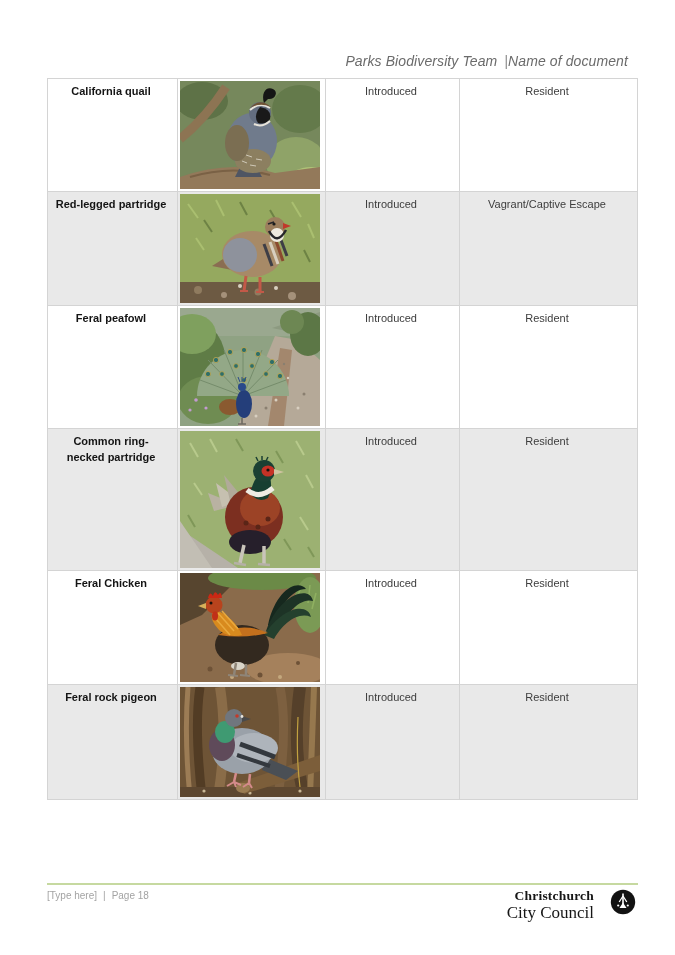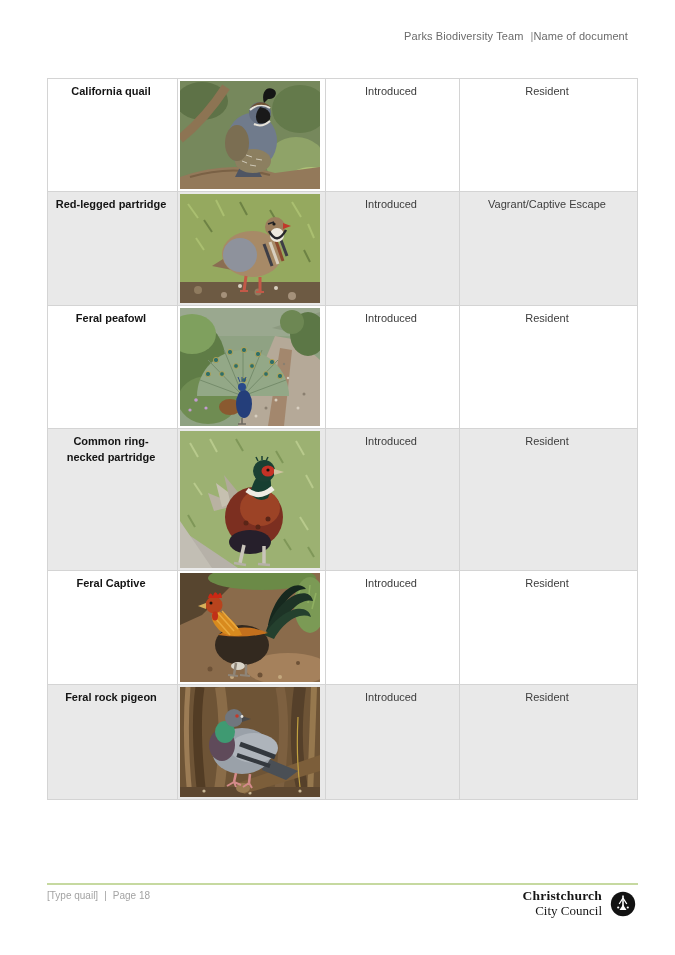--- a/index.html
+++ b/index.html
@@ -3,22 +3,22 @@
 <meta charset="utf-8">
 <style>
   * { margin:0; padding:0; box-sizing:border-box; }
   html,body { background:#ffffff; }
   .page {
     position:relative; width:675px; height:955px; background:#ffffff;
     font-family:"Liberation Sans", sans-serif; overflow:hidden;
   }
   
   .doc-header {
-    position:absolute; top:30px; right:47px;
-    font-size:11px; color:#6b6b6b; letter-spacing:.1px;
+    position:absolute; top:53px; right:47px;
+    font-size:14px; color:#6b6b6b; letter-spacing:.1px;font-style:italic;
   }
   .doc-header .sep { margin:0 0 0 7px; color:#8a8a8a; }
   
   table.birds {
     position:absolute; left:47px; top:78px; width:590px;
     border-collapse:collapse; table-layout:fixed;
   }
   table.birds td {
     border:1px solid #d4d4d4; vertical-align:top; background:#ffffff;
   }
@@ -38,28 +38,28 @@
     position:absolute; left:47px; top:883px; width:591px; height:2px;
     background:#c6d9a0;
   }
   .footer-left {
     position:absolute; left:47px; top:890px;
     font-size:10px; color:#a3a3a3;
   }
   .footer-left .sep { margin:0 6px; }
   .logo {
     position:absolute; right:39px; top:889px;
-    display:flex; align-items:flex-end; gap:8px;
+    display:flex; align-items:flex-start; gap:16px;
   }
   .logo-text {
     text-align:right; font-family:"Liberation Serif", serif;
     color:#161616; line-height:1;
   }
   .logo-line1 { font-weight:bold; font-size:13.5px; letter-spacing:.2px; }
-  .logo-line2 { font-size:13px; margin-top:1px; }
+  .logo-line2 { font-size:17px; margin-top:1px; }
 </style>
 </head>
 <body>
 
 <div class="page">
 
   <div class="doc-header">
     <span>Parks Biodiversity Team</span><span class="sep">|</span><span>Name of document</span>
   </div>
 
@@ -290,21 +290,21 @@
       <td>
             <div class="cell-text">Introduced</div>
           </td>
       <td>
             <div class="cell-text">Resident</div>
           </td>
     </tr>
 
     <tr style="height:113px;">
       <td>
-            <div class="cell-text species">Feral Captive</div>
+            <div class="cell-text species">Feral Chicken</div>
           </td>
       <td class="photo-cell">
         <svg class="photo" width="140" height="109" viewBox="0 0 140 109">
           <rect width="140" height="109" fill="#8a6b4b"></rect>
           <path d="M0,0 L64,0 L22,42 L0,52 Z" fill="#57452f"></path>
           <ellipse cx="82" cy="5" rx="54" ry="12" fill="#6b8a47"></ellipse>
           <ellipse cx="130" cy="32" rx="16" ry="28" fill="#7b9a55"></ellipse>
           <g stroke="#8fb061" stroke-width="1.5">
                 <path d="M120,16 l-4,16"></path>
                 <path d="M130,12 l-2,18"></path>
@@ -392,21 +392,21 @@
       <td>
             <div class="cell-text">Resident</div>
           </td>
     </tr>
   </tbody>
     </table>
 
   <div class="footer-rule"></div>
 
   <div class="footer-left">
-    <span>[Type quail]</span><span class="sep">|</span><span>Page 18</span>
+    <span>[Type here]</span><span class="sep">|</span><span>Page 18</span>
   </div>
 
   <div class="logo">
     <div class="logo-text">
       <div class="logo-line1">Christchurch</div>
       <div class="logo-line2">City Council</div>
     </div>
     <span>
       <svg width="26" height="26" viewBox="0 0 26 26" style="display:block;">
         <circle cx="13" cy="13" r="12.2" fill="#121212"></circle>

